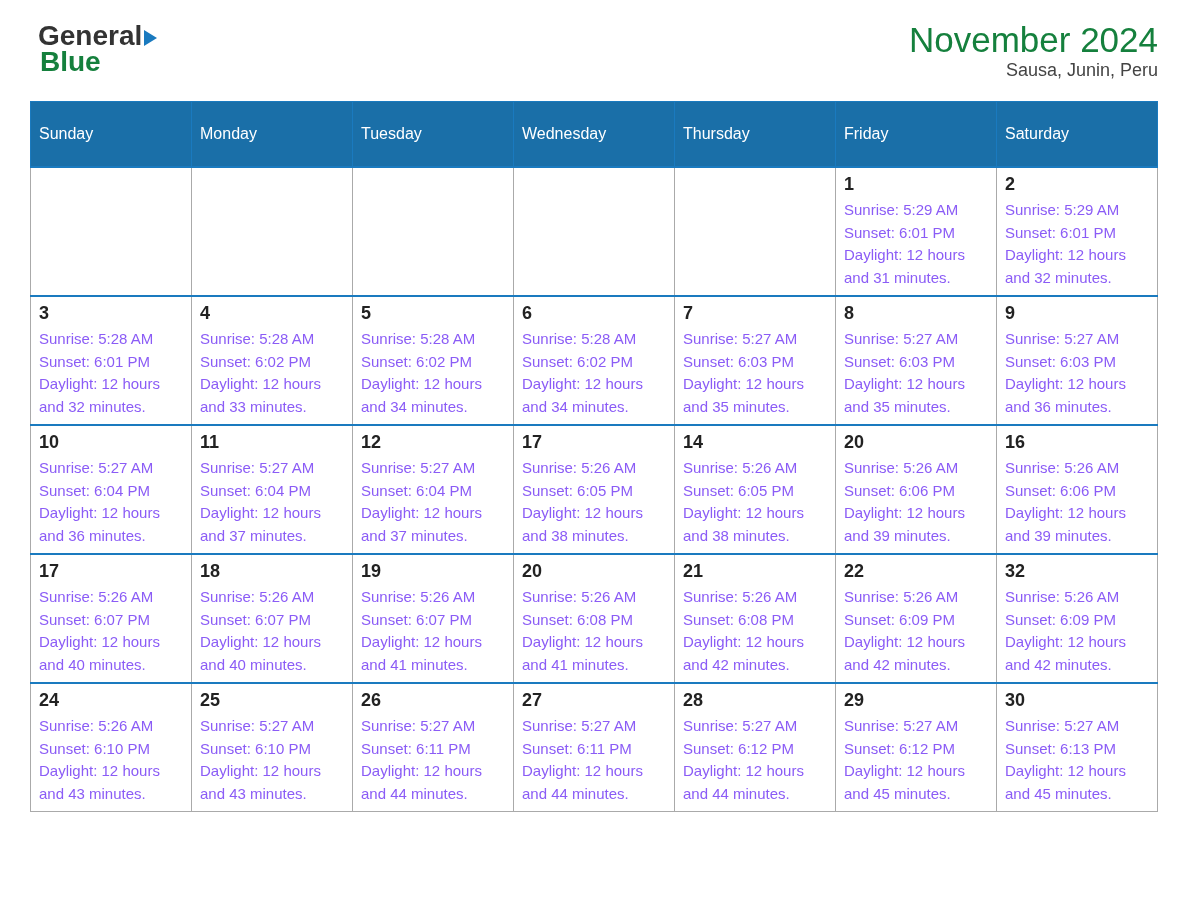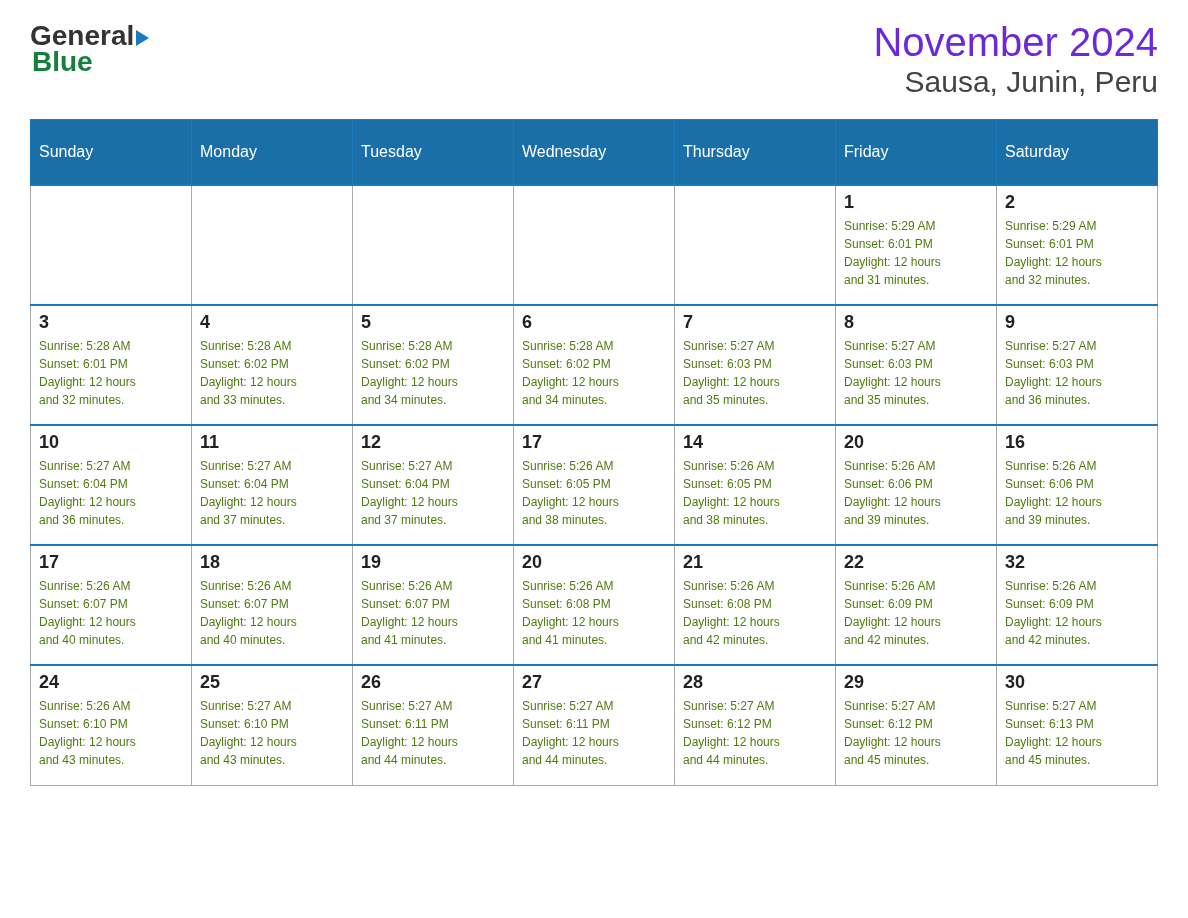--- a/index.html
+++ b/index.html
@@ -8,20 +8,21 @@
       background: #fff;
       padding: 20px 30px;
       width: 1188px;
       min-height: 918px;
     }
     .header {
       display: flex;
       justify-content: space-between;
       align-items: flex-start;
       margin-bottom: 20px;
+      margin-left: 8px;
     }
     .logo {
       display: flex;
       flex-direction: column;
       align-items: flex-start;
     }
     .logo-top {
       font-size: 28px;
       font-weight: bold;
       color: #333;
@@ -31,26 +32,26 @@
       font-size: 28px;
       font-weight: bold;
       color: #15803d;
       margin-top: -6px;
       margin-left: 2px;
     }
     .title-section {
       text-align: right;
     }
     .title-section h1 {
-      font-size: 40px;
+      font-size: 35px;
       font-weight: normal;
-      color: #6d28d9;
+      color: #15803d;
     }
     .title-section h2 {
-      font-size: 30px;
+      font-size: 18px;
       font-weight: normal;
       color: #444;
     }
     .calendar {
       width: 100%;
       border-collapse: collapse;
       border: 1px solid #1a7abf;
     }
     .calendar th {
       background-color: #1a6fa8;
@@ -69,22 +70,22 @@
       min-height: 110px;
       height: 120px;
     }
     .day-number {
       font-size: 18px;
       font-weight: bold;
       color: #222;
       margin-bottom: 4px;
     }
     .day-info {
-      font-size: 12px;
-      color: #4d7c0f;
+      font-size: 15px;
+      color: #8b5cf6;
       line-height: 1.5;
     }
     .empty-cell {
       background: #fff;
     }
     .week-row td {
       border-top: 2px solid #1a7abf;
     }
   </style>
 </head>

